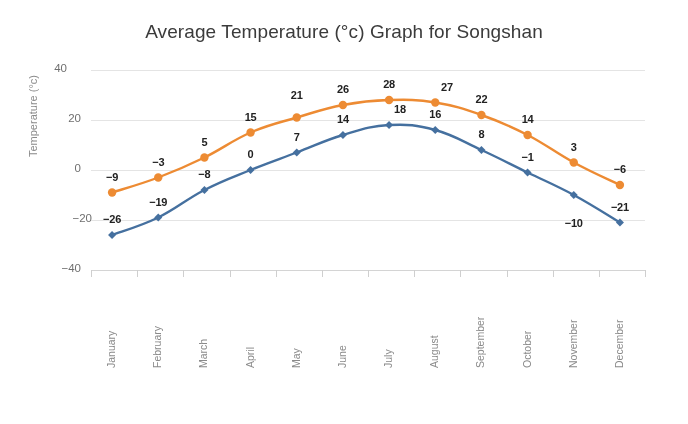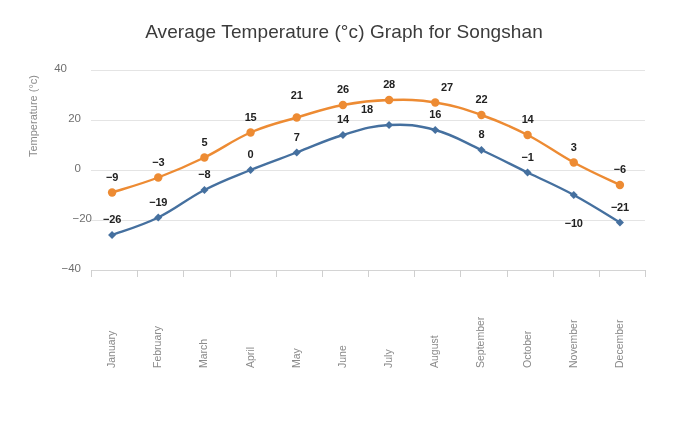--- a/index.html
+++ b/index.html
@@ -241,21 +241,21 @@
       <div class="dlabel" style="left: 481.417px; top: 93px;">22</div>
       <div class="dlabel" style="left: 527.583px; top: 113px;">14</div>
       <div class="dlabel" style="left: 573.75px; top: 140.5px;">3</div>
       <div class="dlabel" style="left: 619.917px; top: 163px;">−6</div>
       <div class="dlabel" style="left: 112.083px; top: 213px;">−26</div>
       <div class="dlabel" style="left: 158.25px; top: 195.5px;">−19</div>
       <div class="dlabel" style="left: 204.417px; top: 168px;">−8</div>
       <div class="dlabel" style="left: 250.583px; top: 148px;">0</div>
       <div class="dlabel" style="left: 296.75px; top: 130.5px;">7</div>
       <div class="dlabel" style="left: 342.917px; top: 113px;">14</div>
-      <div class="dlabel" style="left: 367px; top: 103px;">18</div>
+      <div class="dlabel" style="left: 400px; top: 103px;">18</div>
       <div class="dlabel" style="left: 435.25px; top: 108px;">16</div>
       <div class="dlabel" style="left: 481.417px; top: 128px;">8</div>
       <div class="dlabel" style="left: 527.583px; top: 150.5px;">−1</div>
       <div class="dlabel" style="left: 573.75px; top: 173px; margin-top: 44px;">−10</div>
       <div class="dlabel" style="left: 619.917px; top: 200.5px;">−21</div>
     </div>
 
 
 </div>
 

